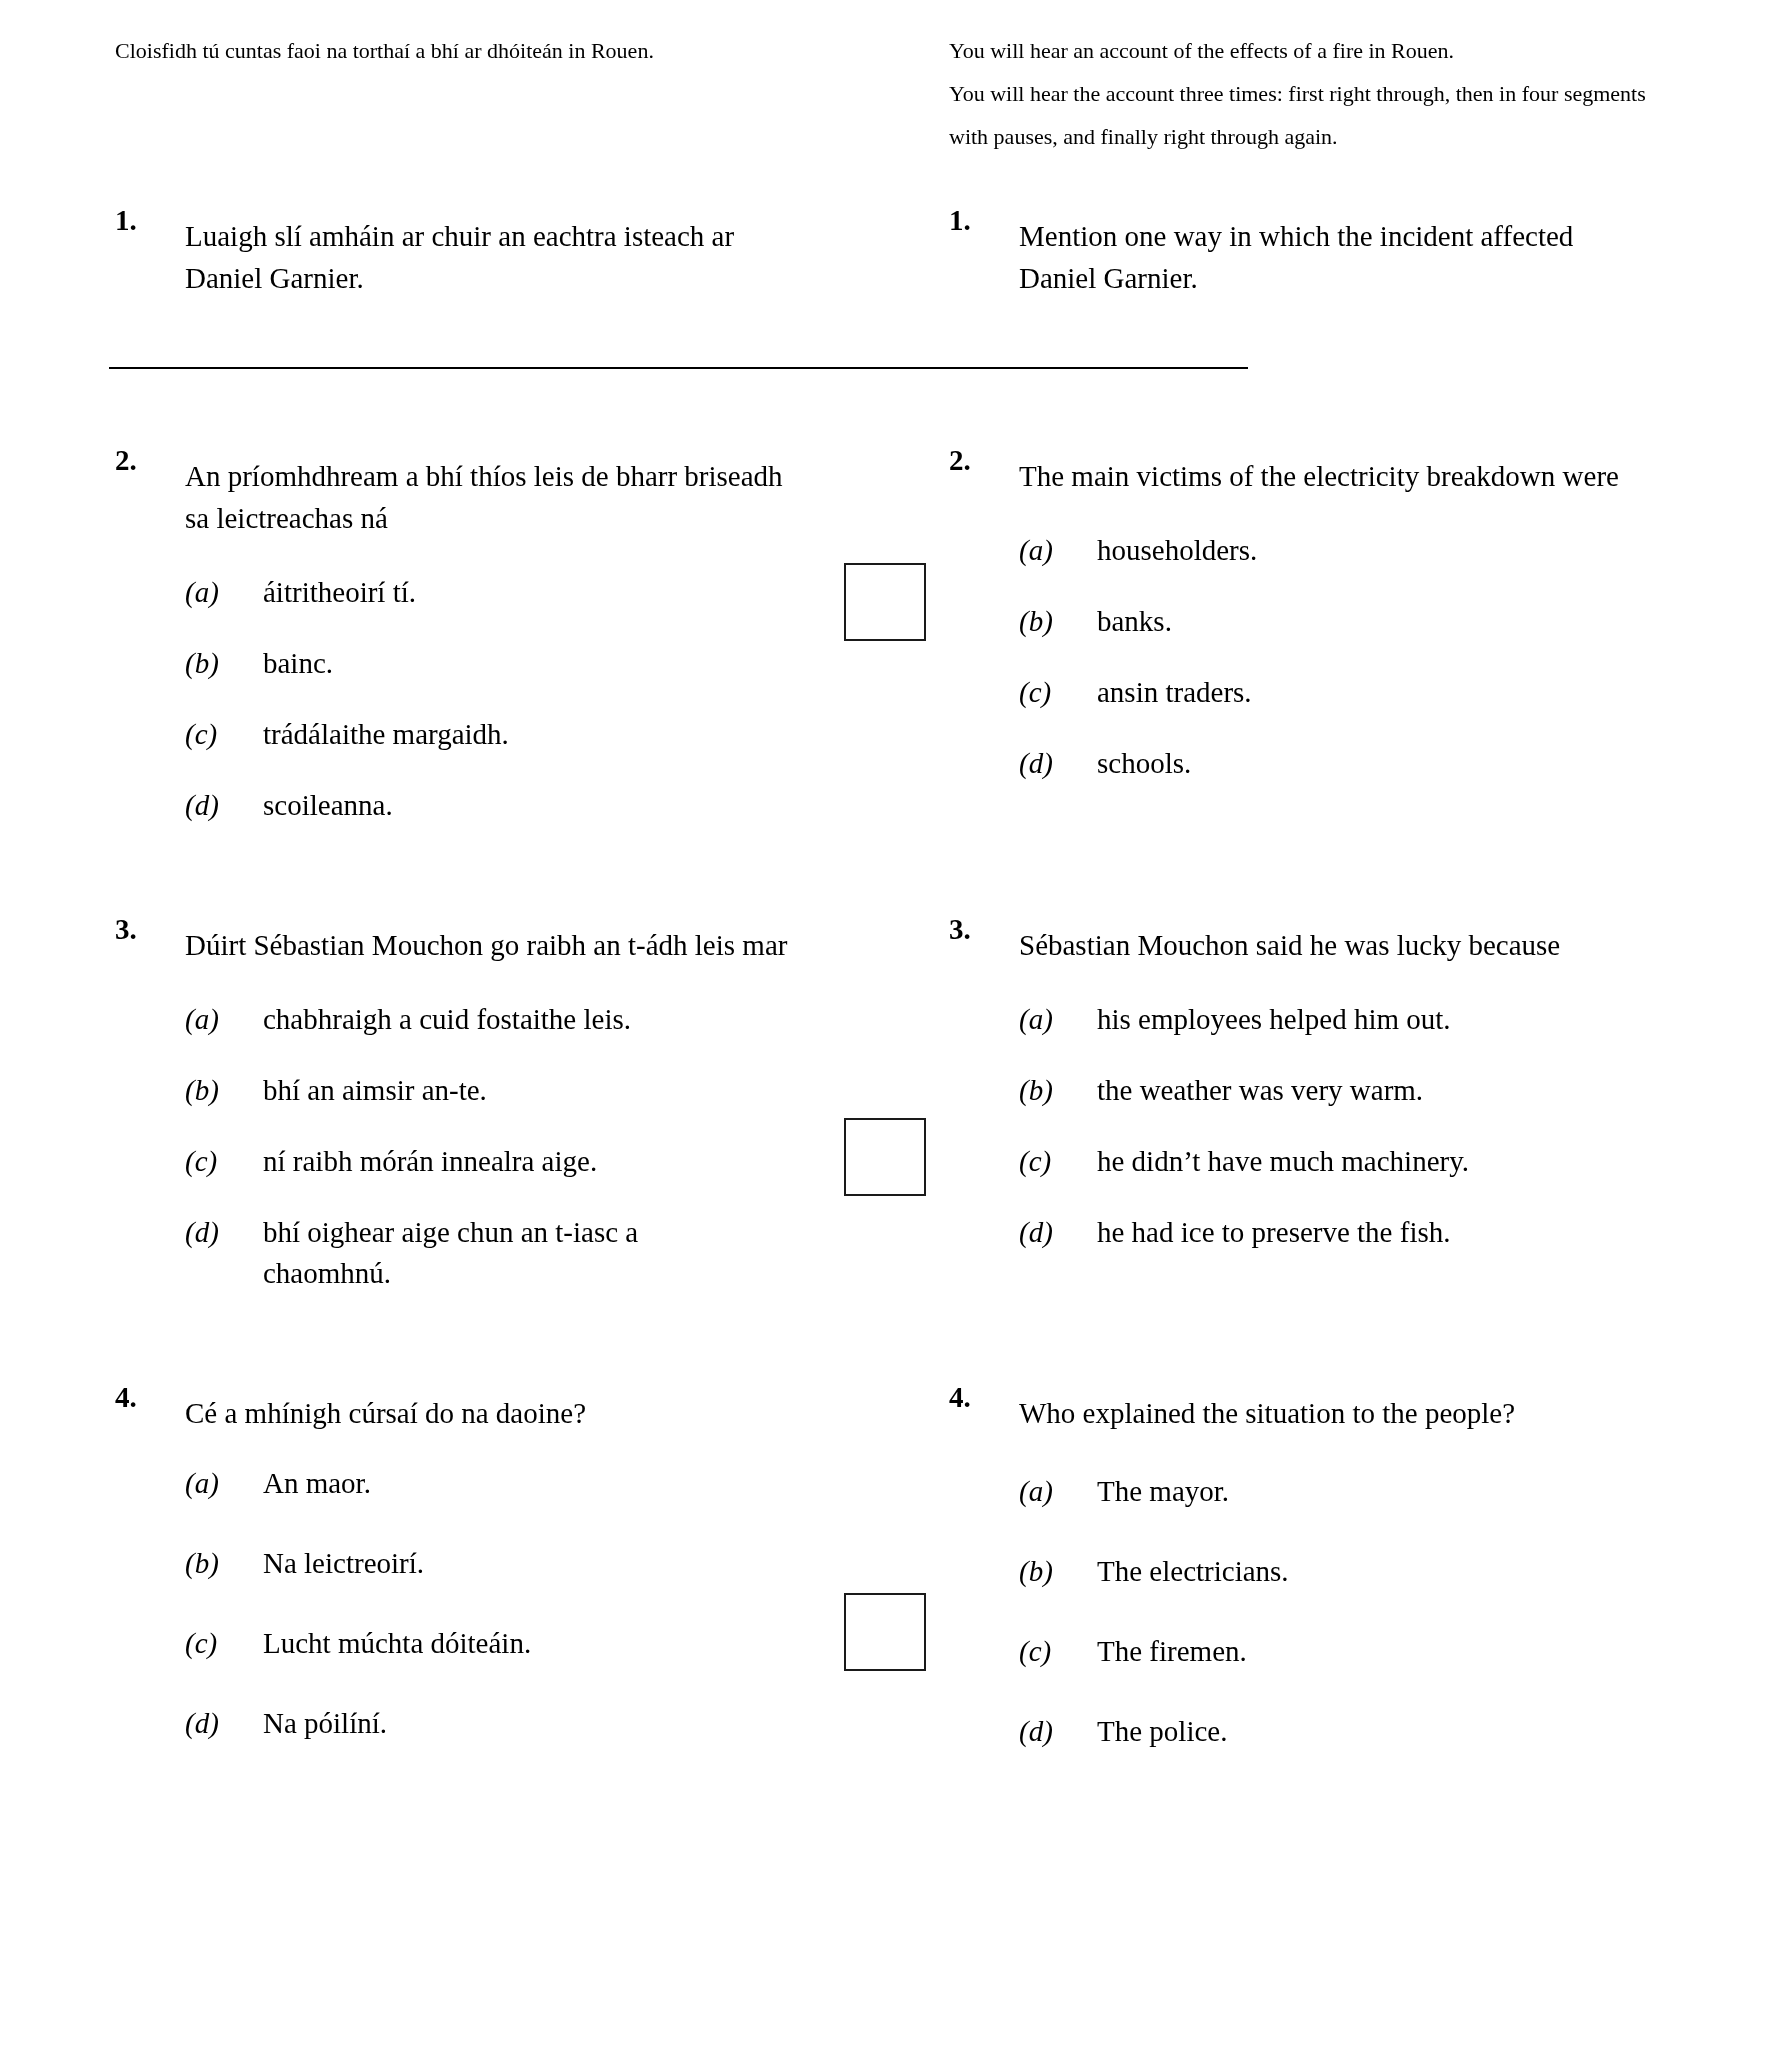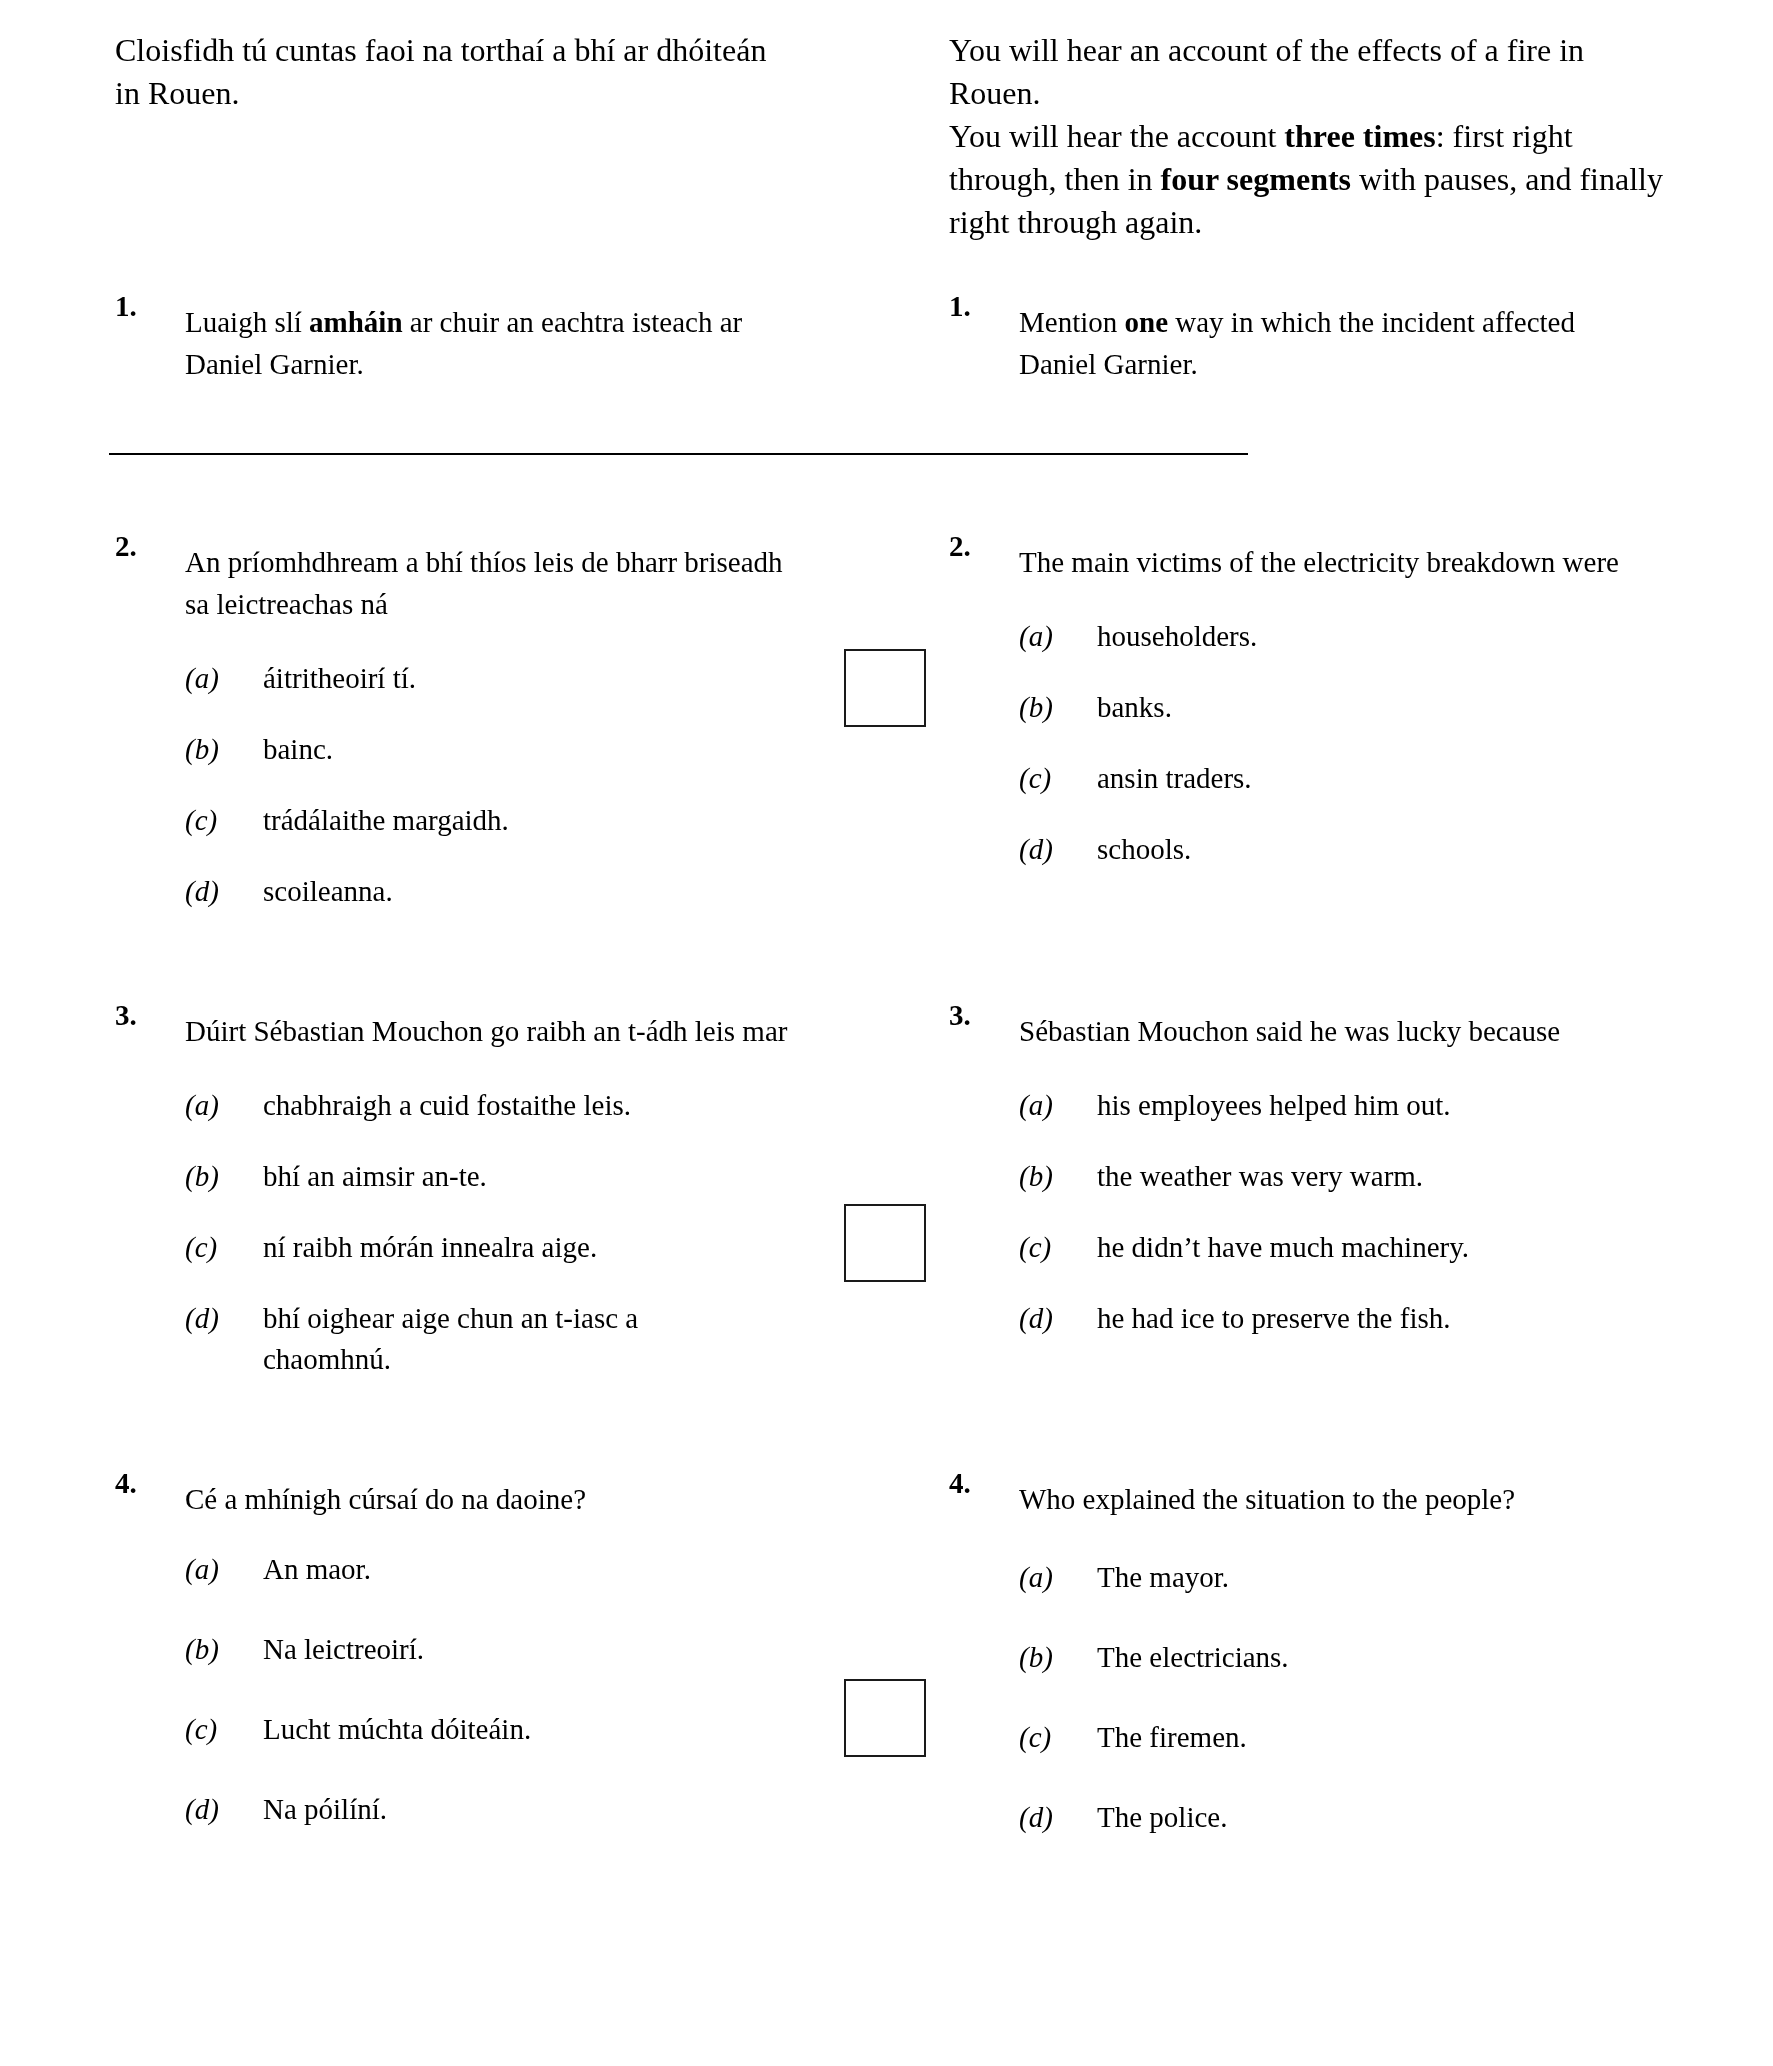--- a/index.html
+++ b/index.html
@@ -40,29 +40,29 @@
     width: 125px;
     position: relative;
   }
   .col-en {
     width: 824px;
     padding-left: 0px;
   }
 
   
   .intro {
-    font-size: 32px;
+    font-size: 22px;
     line-height: 43px;
     width: 683px;
   }
   .intro-ga { width: 683px; }
   .intro-en { width: 722px; }
   .intro p { margin: 0; }
 
-  b, strong { font-weight: bold; }
+  b, strong { font-weight: normal; }
 
   
   .qline {
     display: flex;
     font-size: 29px;
     line-height: 42px;
   }
   .qnum {
     width: 70px;
     flex: 0 0 70px;

